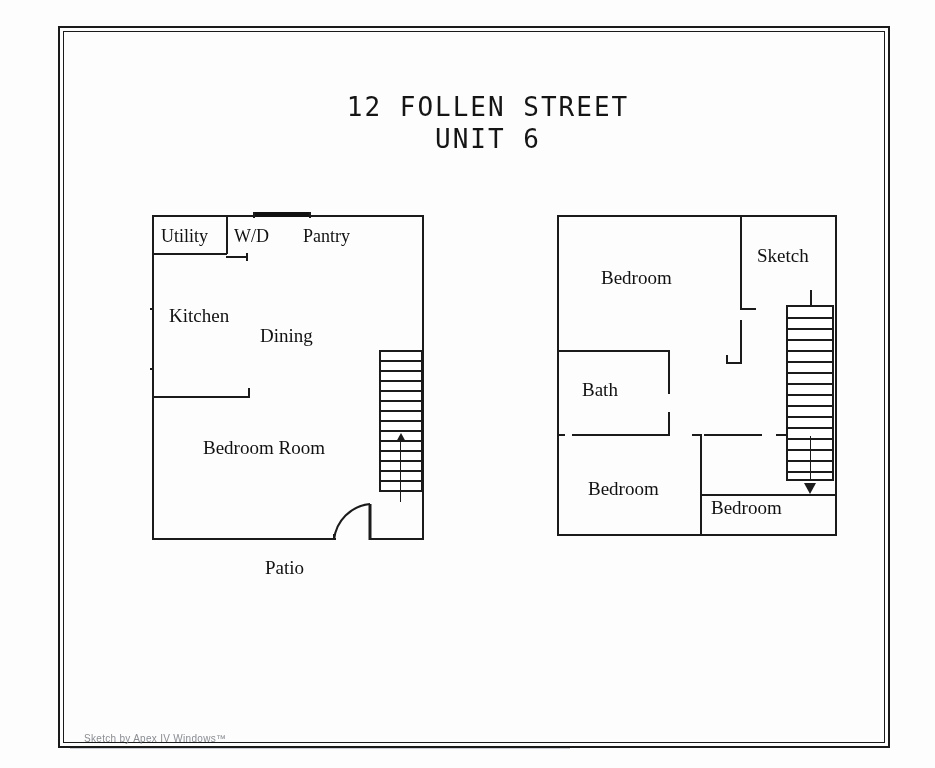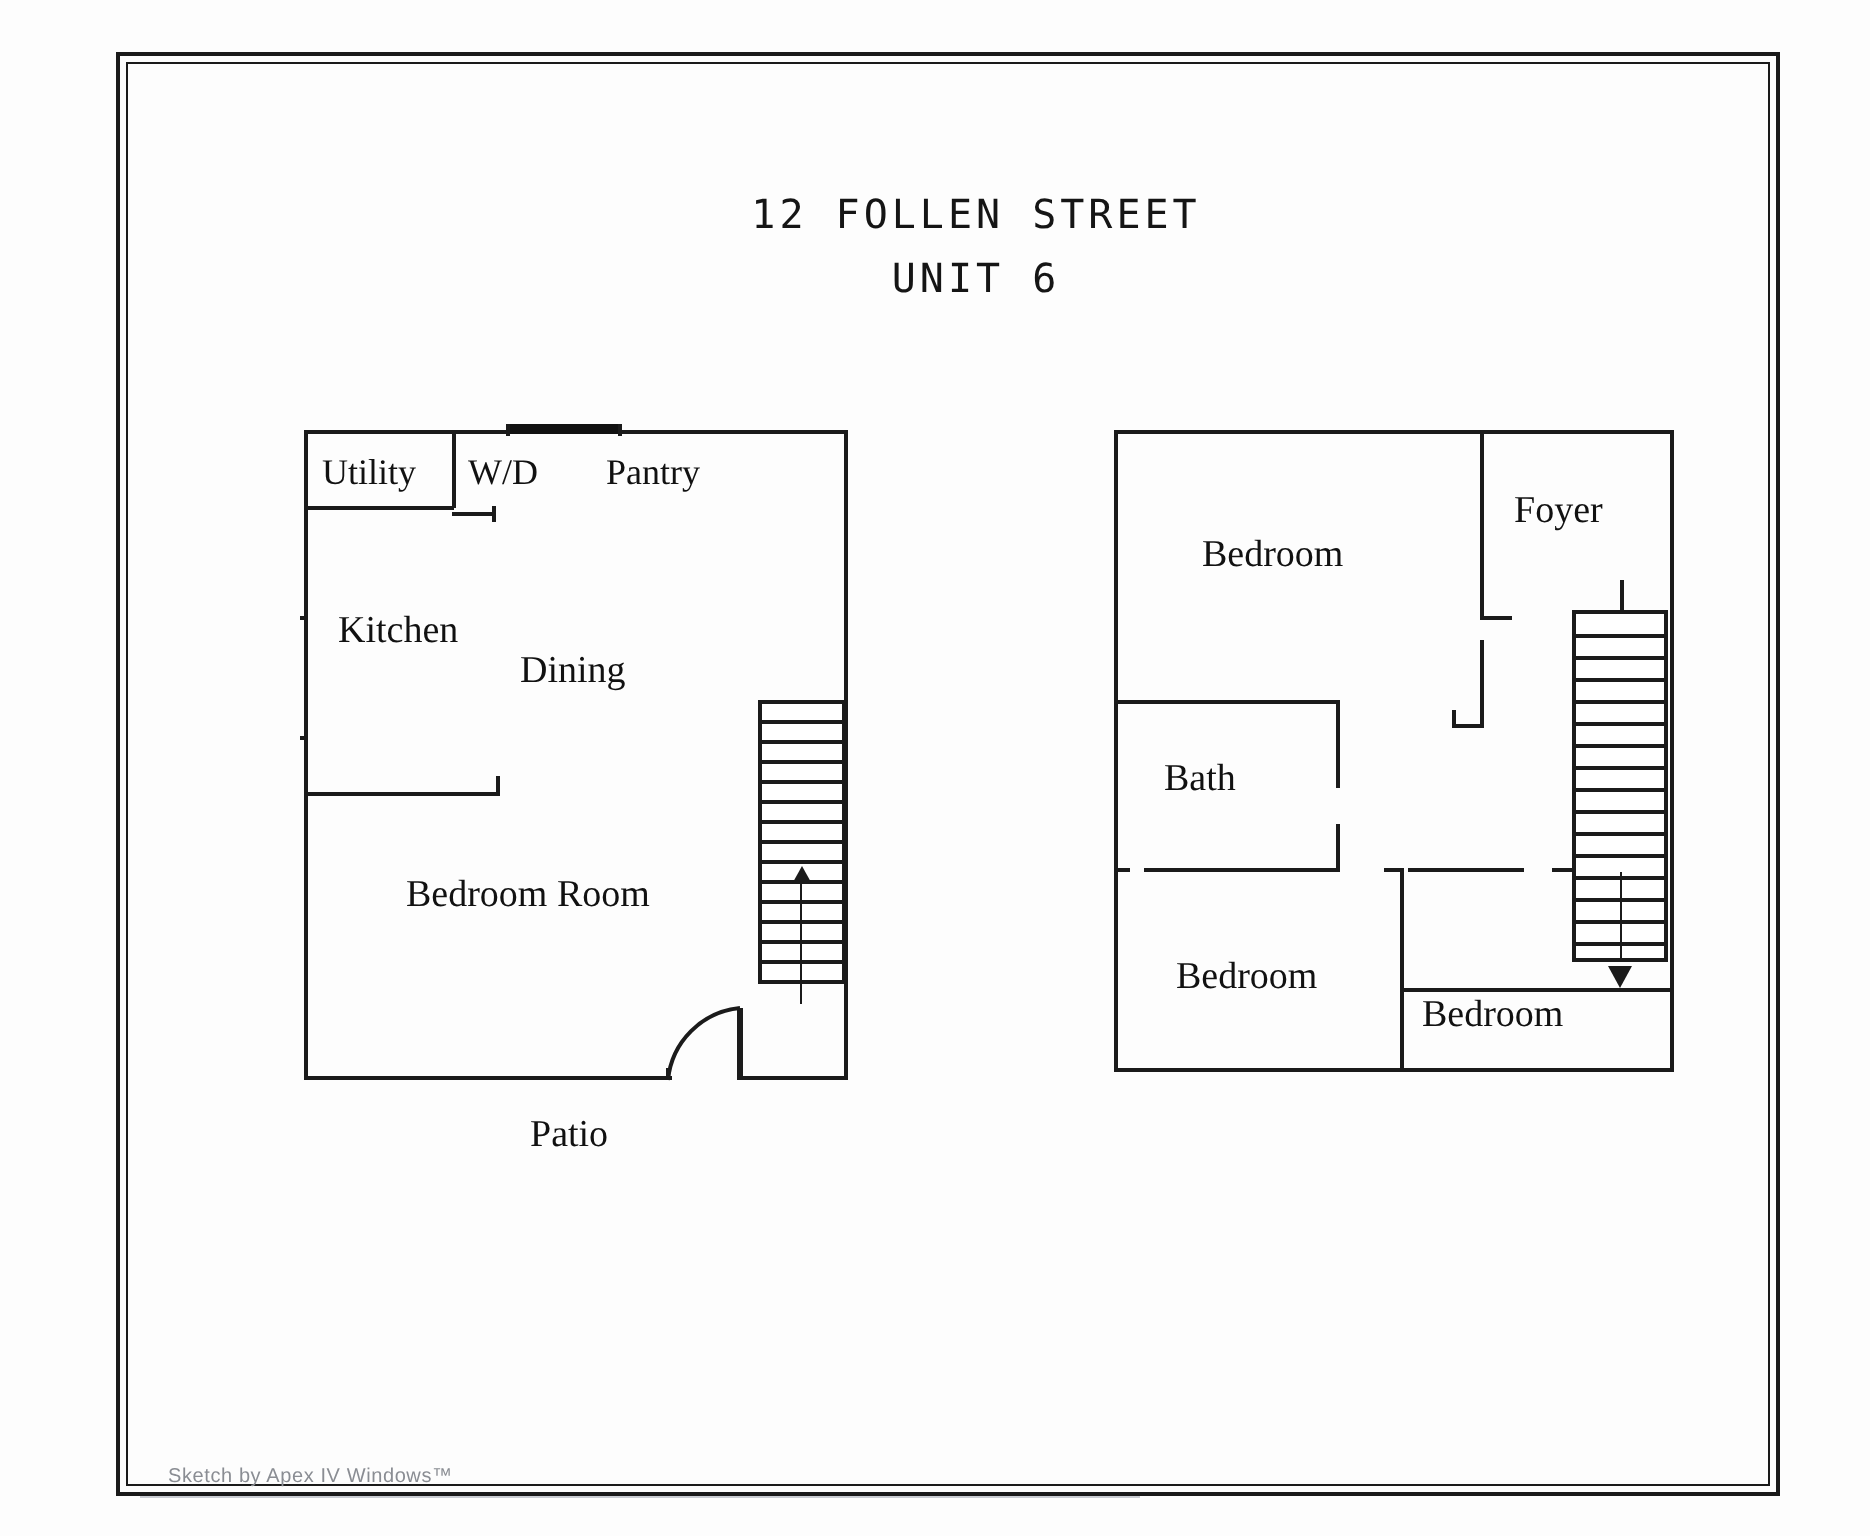--- a/index.html
+++ b/index.html
@@ -41,21 +41,21 @@
   .title-block {
     position: absolute;
     left: 0;
     top: 91px;
     width: 935px;
     text-align: center;
     pointer-events: none;
   }
   .title-line {
     font-family: "DejaVu Sans Mono", monospace;
-    font-size: 20px;
+    font-size: 26px;
     letter-spacing: 2px;
     color: #151515;
     line-height: 32px;
     white-space: pre;
     margin-left: 41px;
   }
   
   .plan {
     position: absolute;
   }
@@ -246,21 +246,21 @@
       <div class="tread" style="top:131px;"></div>
       <div class="tread" style="top:142px;"></div>
       <div class="tread" style="top:153px;"></div>
       <div class="tread" style="top:164px;"></div>
       <div class="stair-rail" style="left:22px; top:129px; height:45px;"></div>
     </div>
     <div class="arrow-down" style="left:804px; top:483px;"></div>
     <div class="wall wall-v" style="left:810px; top:290px; height:16px;"></div>
 
     <div class="room-label" style="left:601px; top:268px;">Bedroom</div>
-    <div class="room-label" style="left:757px; top:246px;">Foyer</div>
+    <div class="room-label" style="left:757px; top:246px;">Sketch</div>
     <div class="room-label" style="left:582px; top:380px;">Bath</div>
     <div class="room-label" style="left:588px; top:479px;">Bedroom</div>
     <div class="room-label" style="left:711px; top:498px;">Bedroom</div>
   </div>
 
   <div id="watermark-rule"></div>
   <div id="watermark">Sketch by Apex IV Windows™</div>
 
 </div>
 

